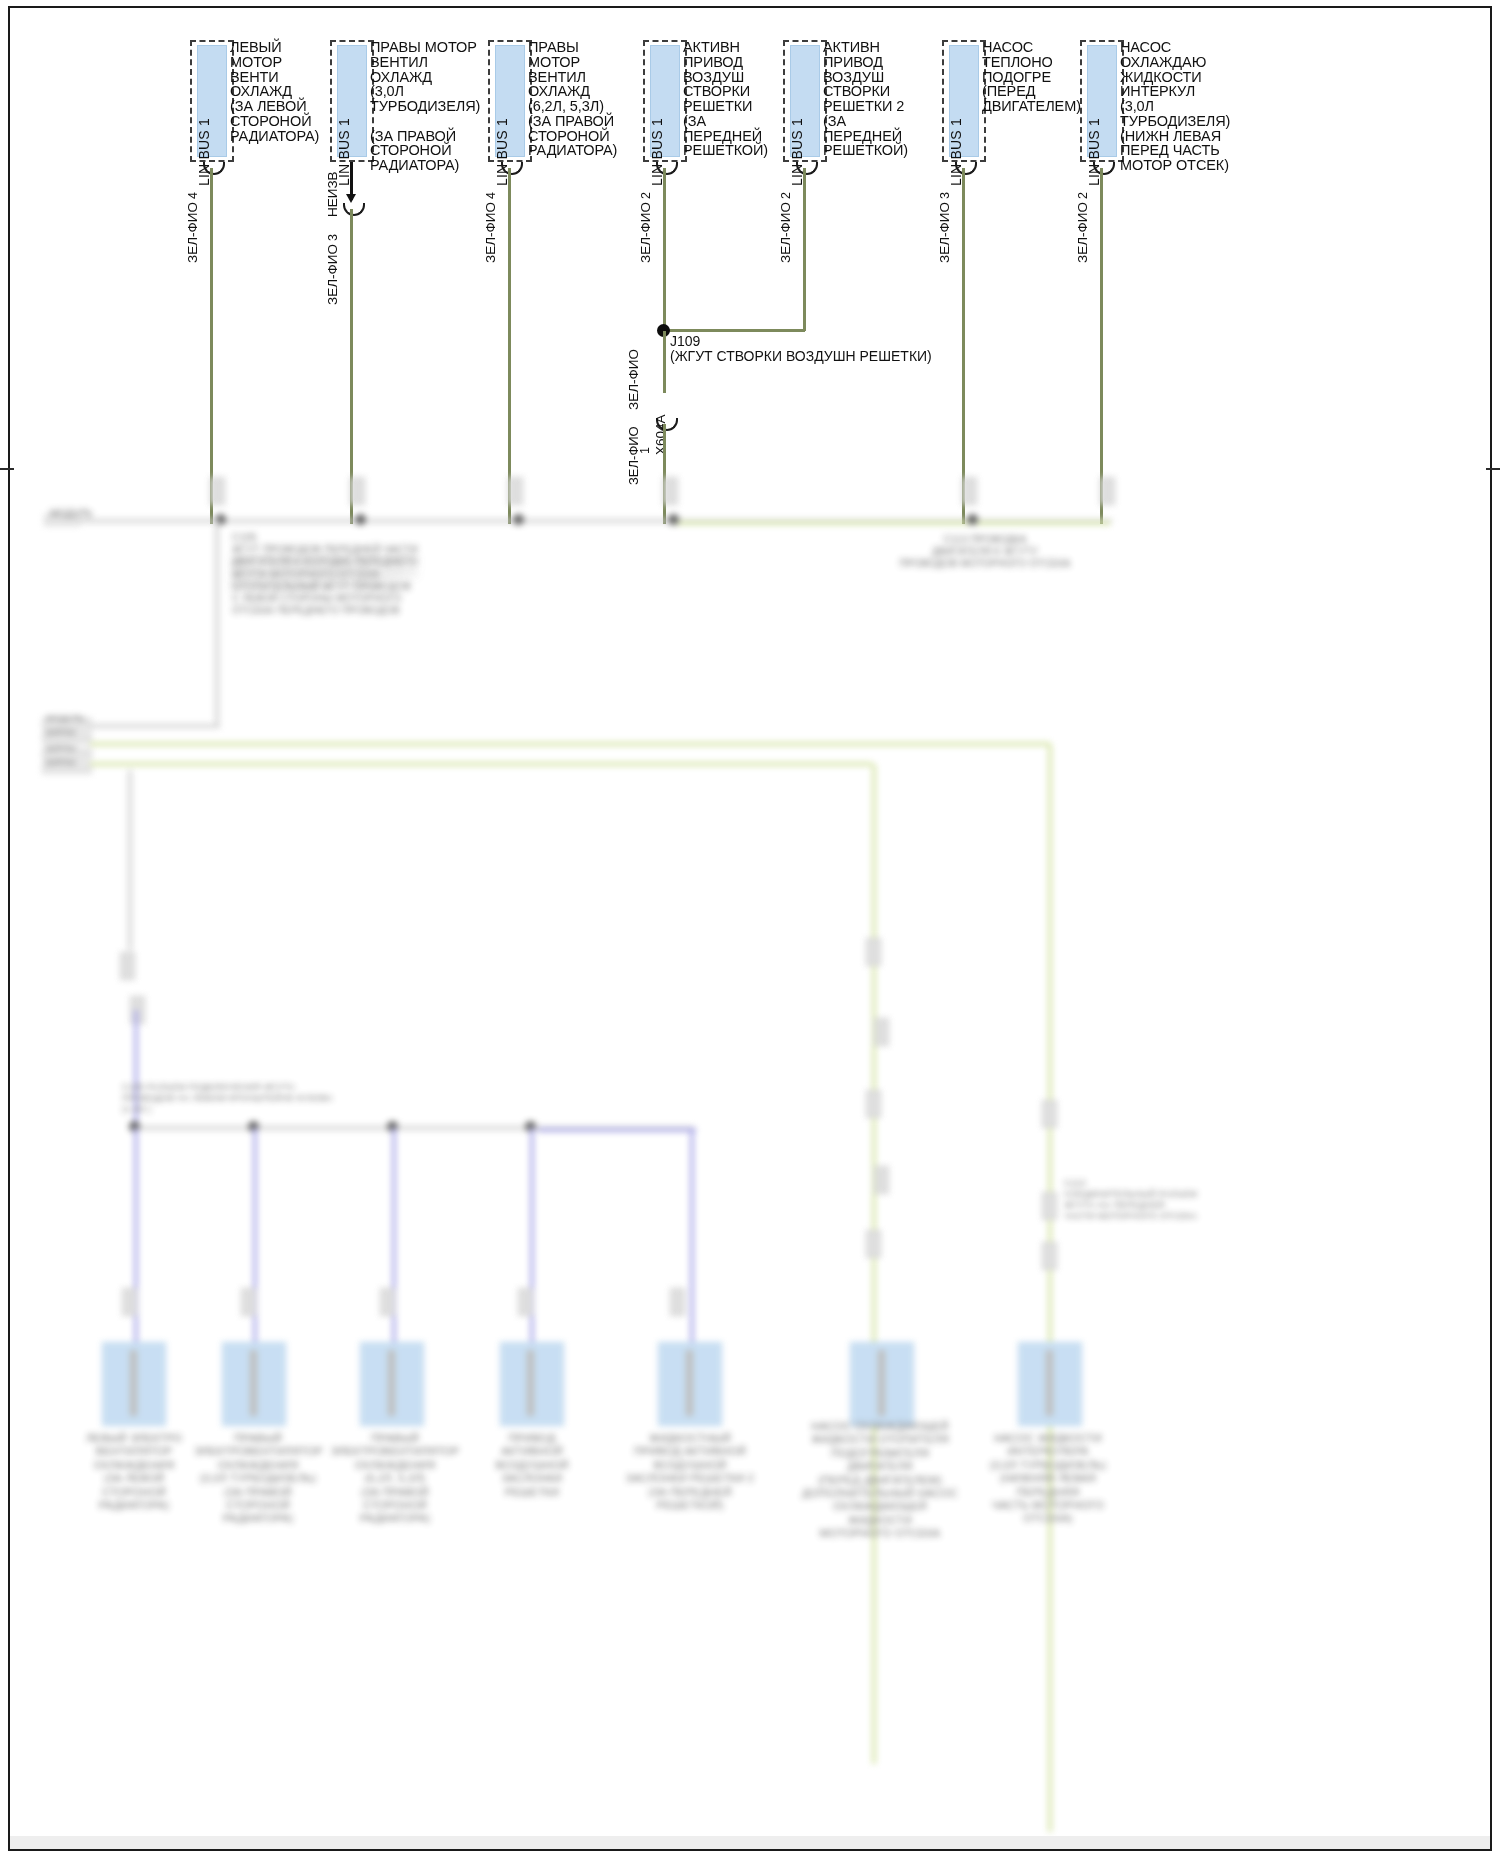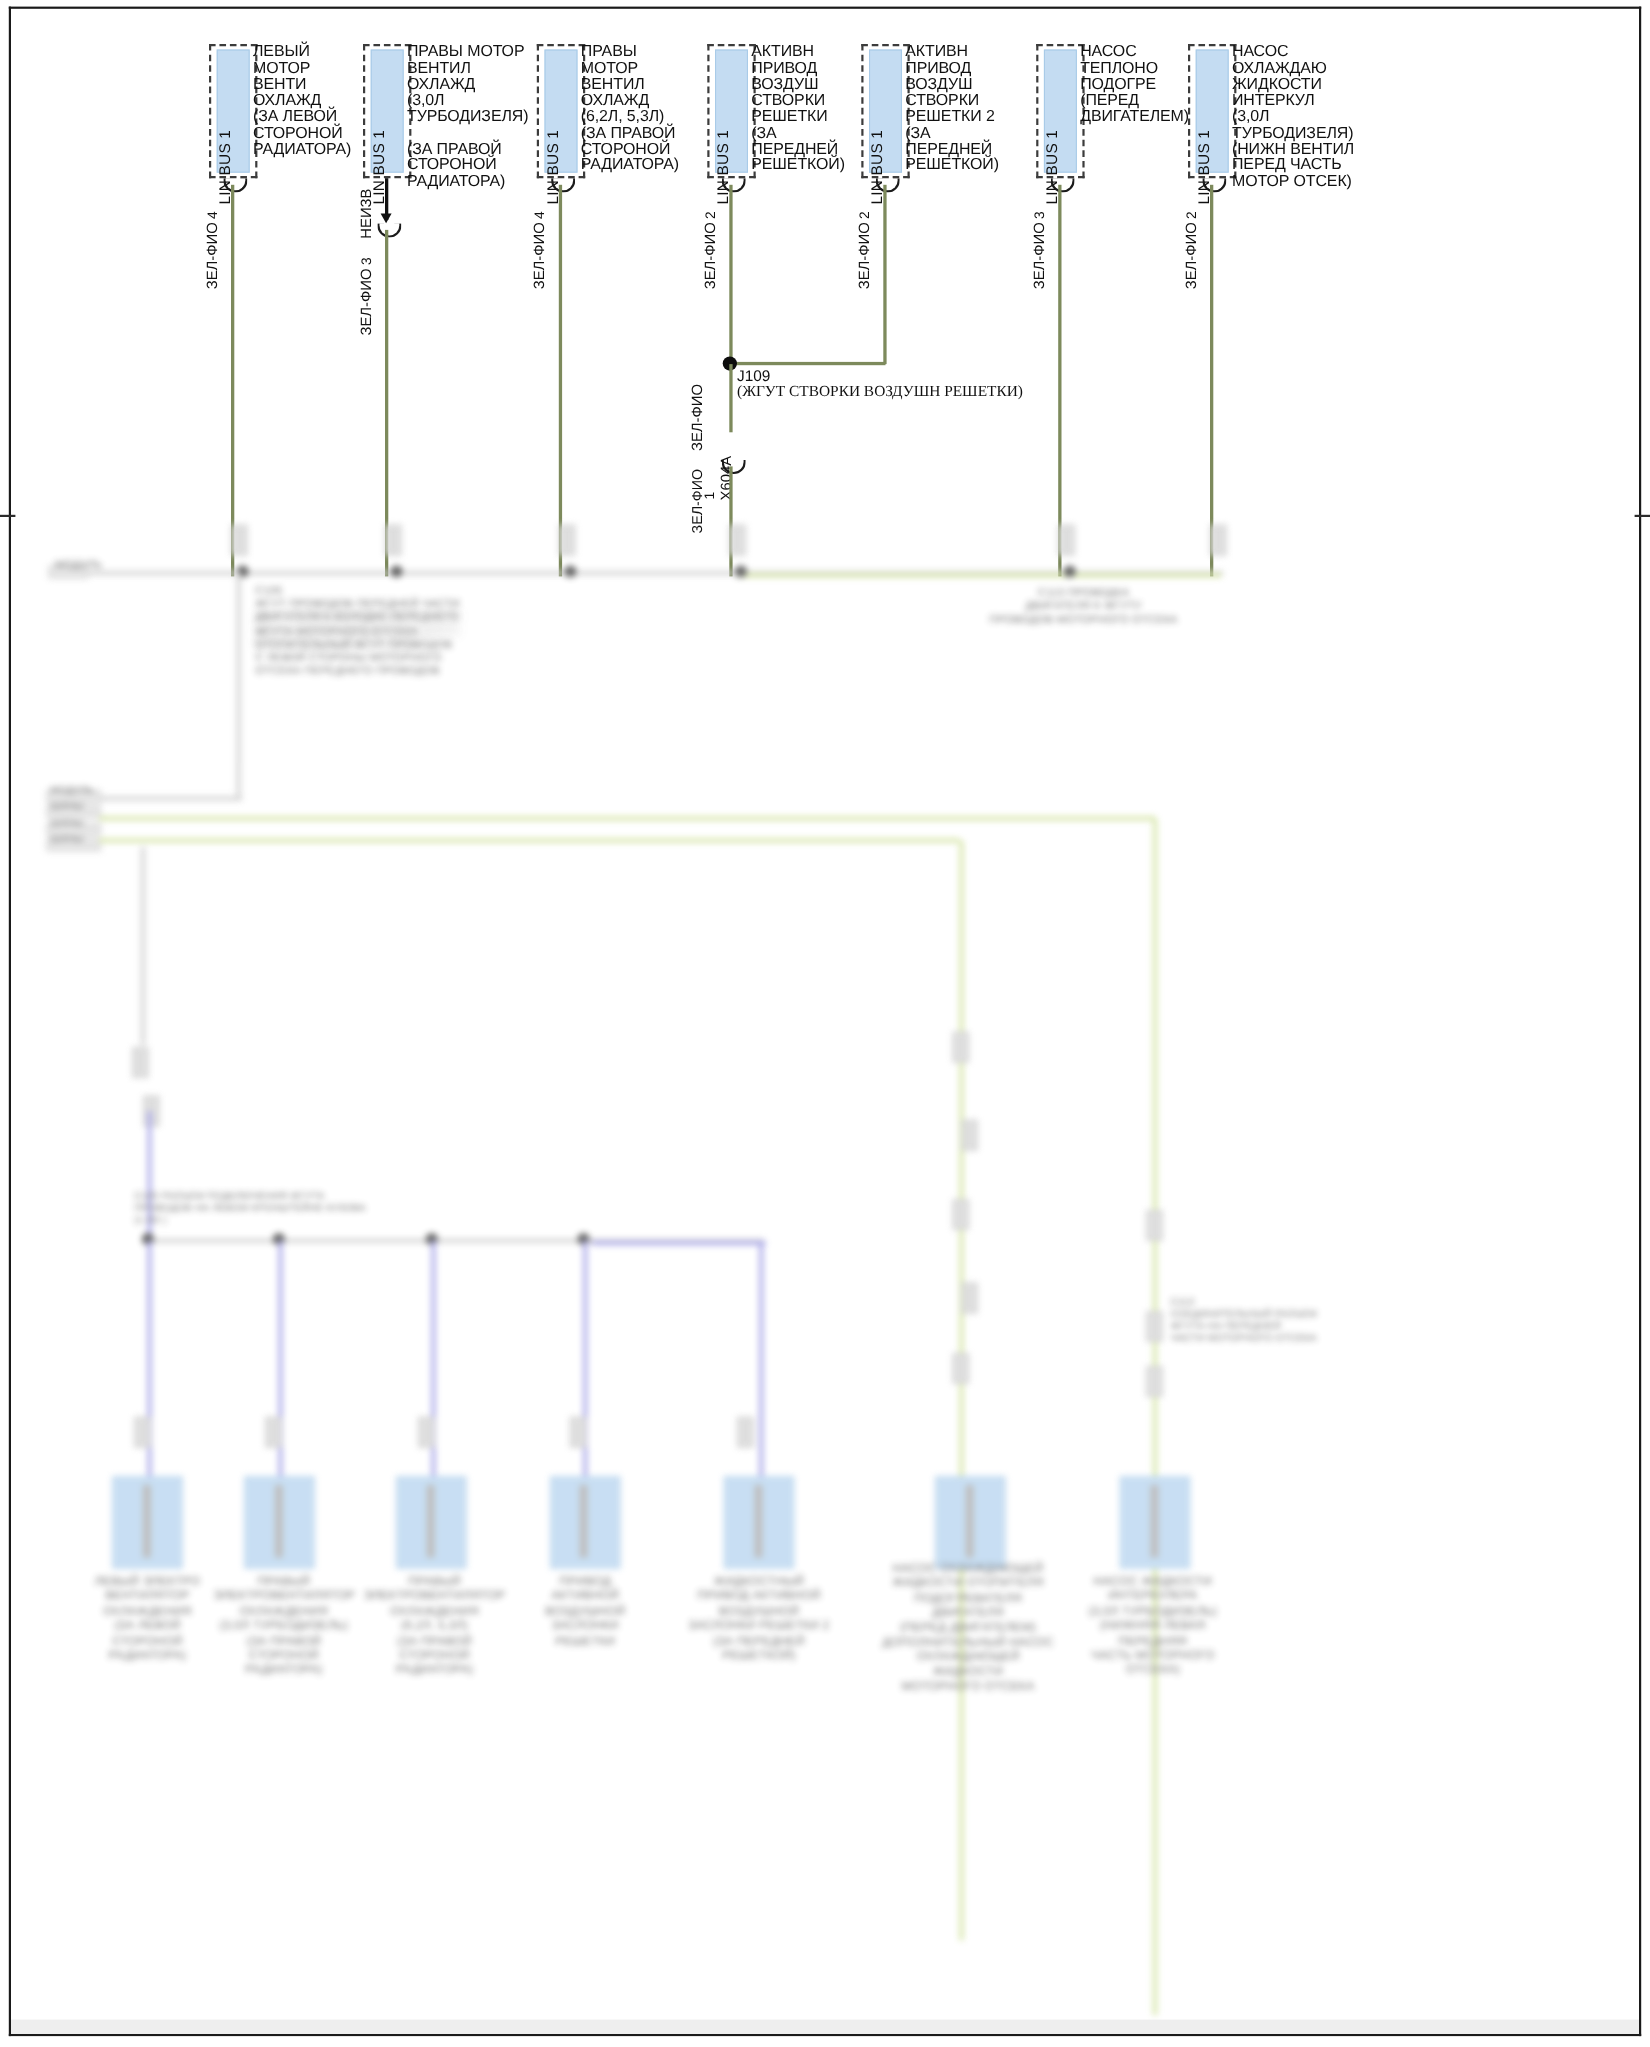--- a/index.html
+++ b/index.html
@@ -284,21 +284,21 @@
 РЕШЕТКОЙ)</div>
   <div class="cup" style="left:796px; top:162px;"></div>
   <div class="pinnum" style="left:793px; top:185px;">2</div>
   <div class="wire-v" style="left:803px; top:168px; height:163px;"></div>
   <div class="wlabel" style="left:793px; top:248px;">ЗЕЛ-ФИО</div>
 
   <div class="wire-h" style="left:663px; top:329px; width:142px;"></div>
 
   <div class="splice" style="left:657px; top:324px;"></div>
   <div class="splice-label" style="left:670px; top:333px;">J109</div>
-  <div class="splice-label" style="left:670px; top:348px;font-family:Liberation Serif, serif;">(ЖГУТ СТВОРКИ ВОЗДУШН РЕШЕТКИ)</div>
+  <div class="splice-label" style="left:670px; top:348px;">(ЖГУТ СТВОРКИ ВОЗДУШН РЕШЕТКИ)</div>
   <div class="wire-v" style="left:663px; top:331px; height:62px;"></div>
   <div class="wlabel" style="left:641px; top:395px;">ЗЕЛ-ФИО</div>
 
   <div class="cup" style="left:656px; top:418px;"></div>
   <div class="pinnum" style="left:652px; top:440px;">1</div>
   <div class="wlabel" style="left:668px; top:440px;">X604A</div>
   <div class="wire-v" style="left:663px; top:424px; height:100px;"></div>
   <div class="wlabel" style="left:641px; top:470px; font-size:13px;">ЗЕЛ-ФИО</div>
 
   <div class="comp" style="left:942px; top:40px; width:44px; height:122px;">
@@ -315,21 +315,21 @@
   <div class="wlabel" style="left:952px; top:248px;">ЗЕЛ-ФИО</div>
 
   <div class="comp" style="left:1080px; top:40px; width:44px; height:122px;">
     <div class="fill"></div>
     <div class="vlabel">LIN BUS 1</div>
   </div>
   <div class="comp-text" style="left:1120px; top:40px; width:130px;">НАСОС ОХЛАЖДАЮ
 ЖИДКОСТИ
 ИНТЕРКУЛ
 (3,0Л ТУРБОДИЗЕЛЯ)
-(НИЖН ВЕНТИЛ
+(НИЖН ЛЕВАЯ
 ПЕРЕД ЧАСТЬ
 МОТОР ОТСЕК)</div>
   <div class="cup" style="left:1093px; top:162px;"></div>
   <div class="pinnum" style="left:1090px; top:185px;">2</div>
   <div class="wire-v" style="left:1100px; top:168px; height:356px;"></div>
   <div class="wlabel" style="left:1090px; top:248px;">ЗЕЛ-ФИО</div>
 
   <div id="blur-region">
 
     <div class="bl" style="left:0; top:0; width:1480px; height:1378px;">

